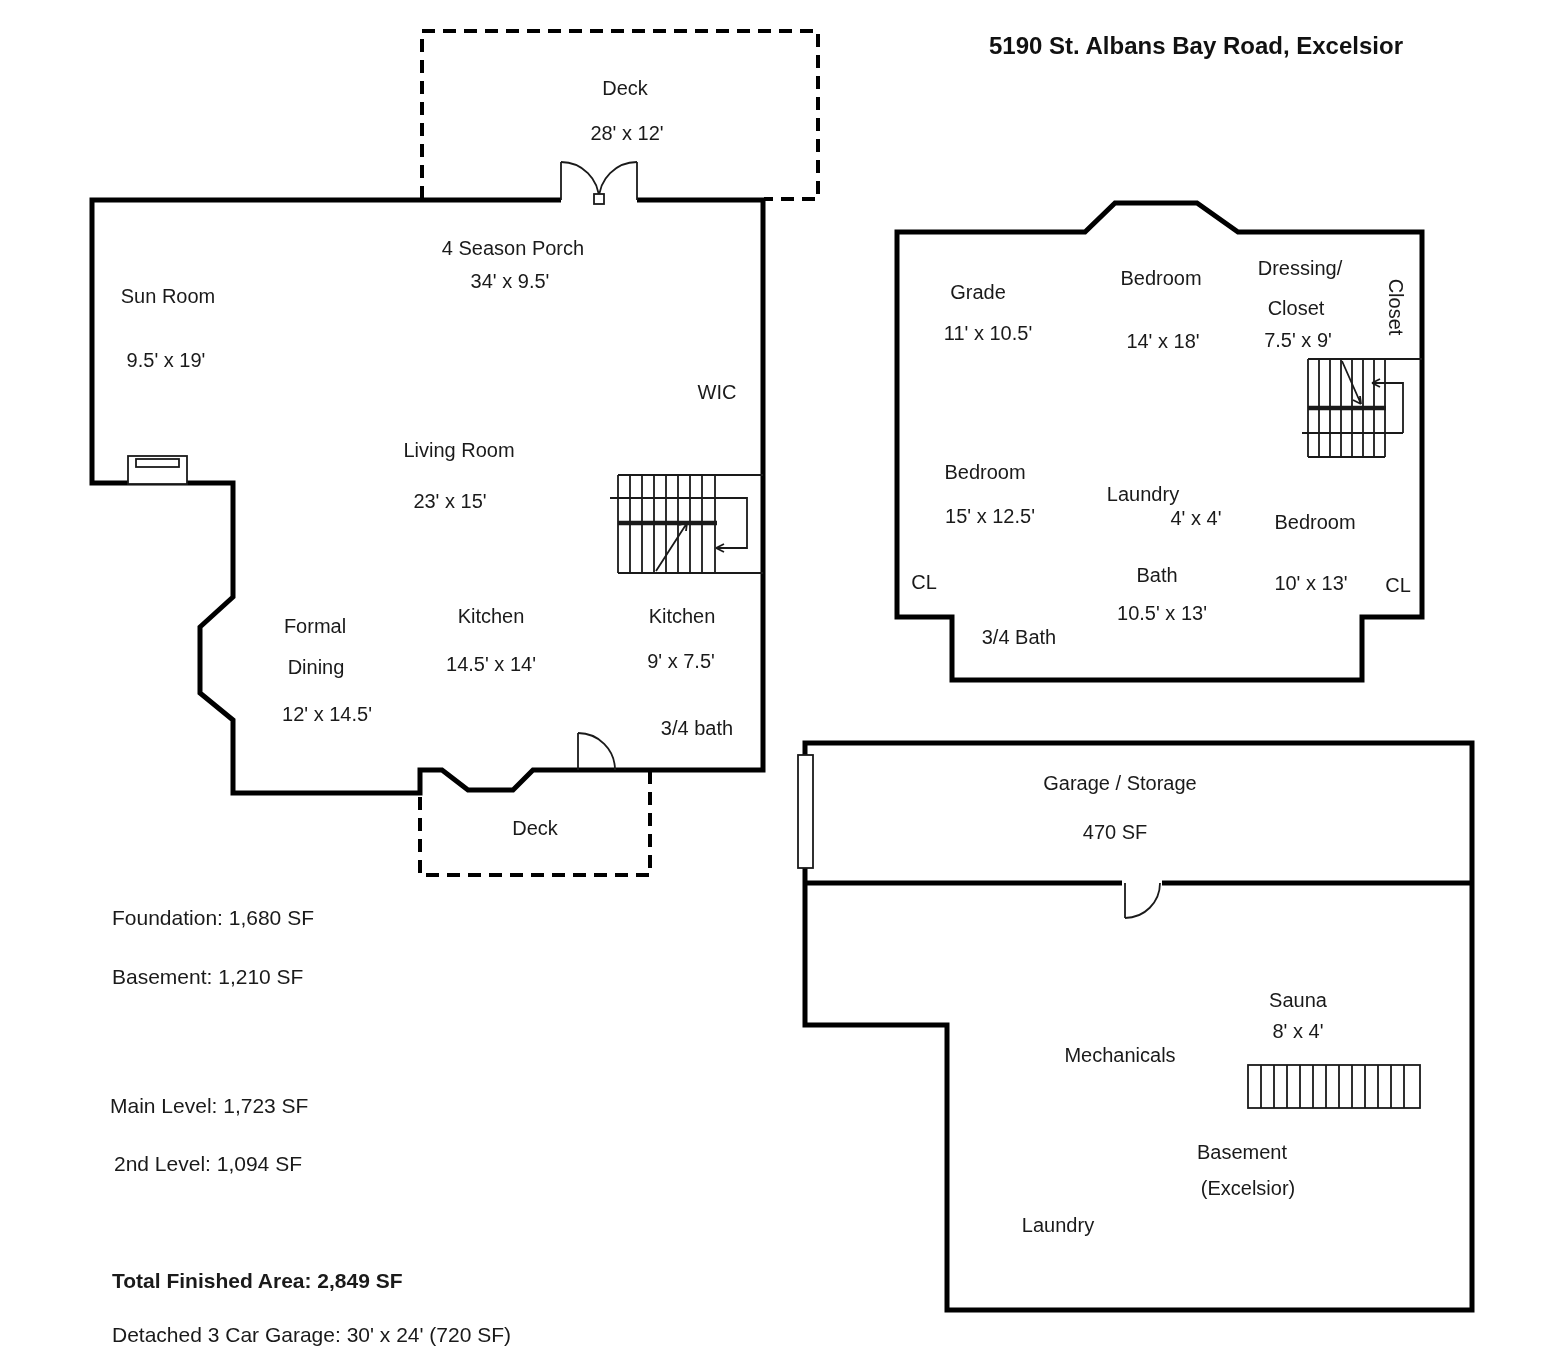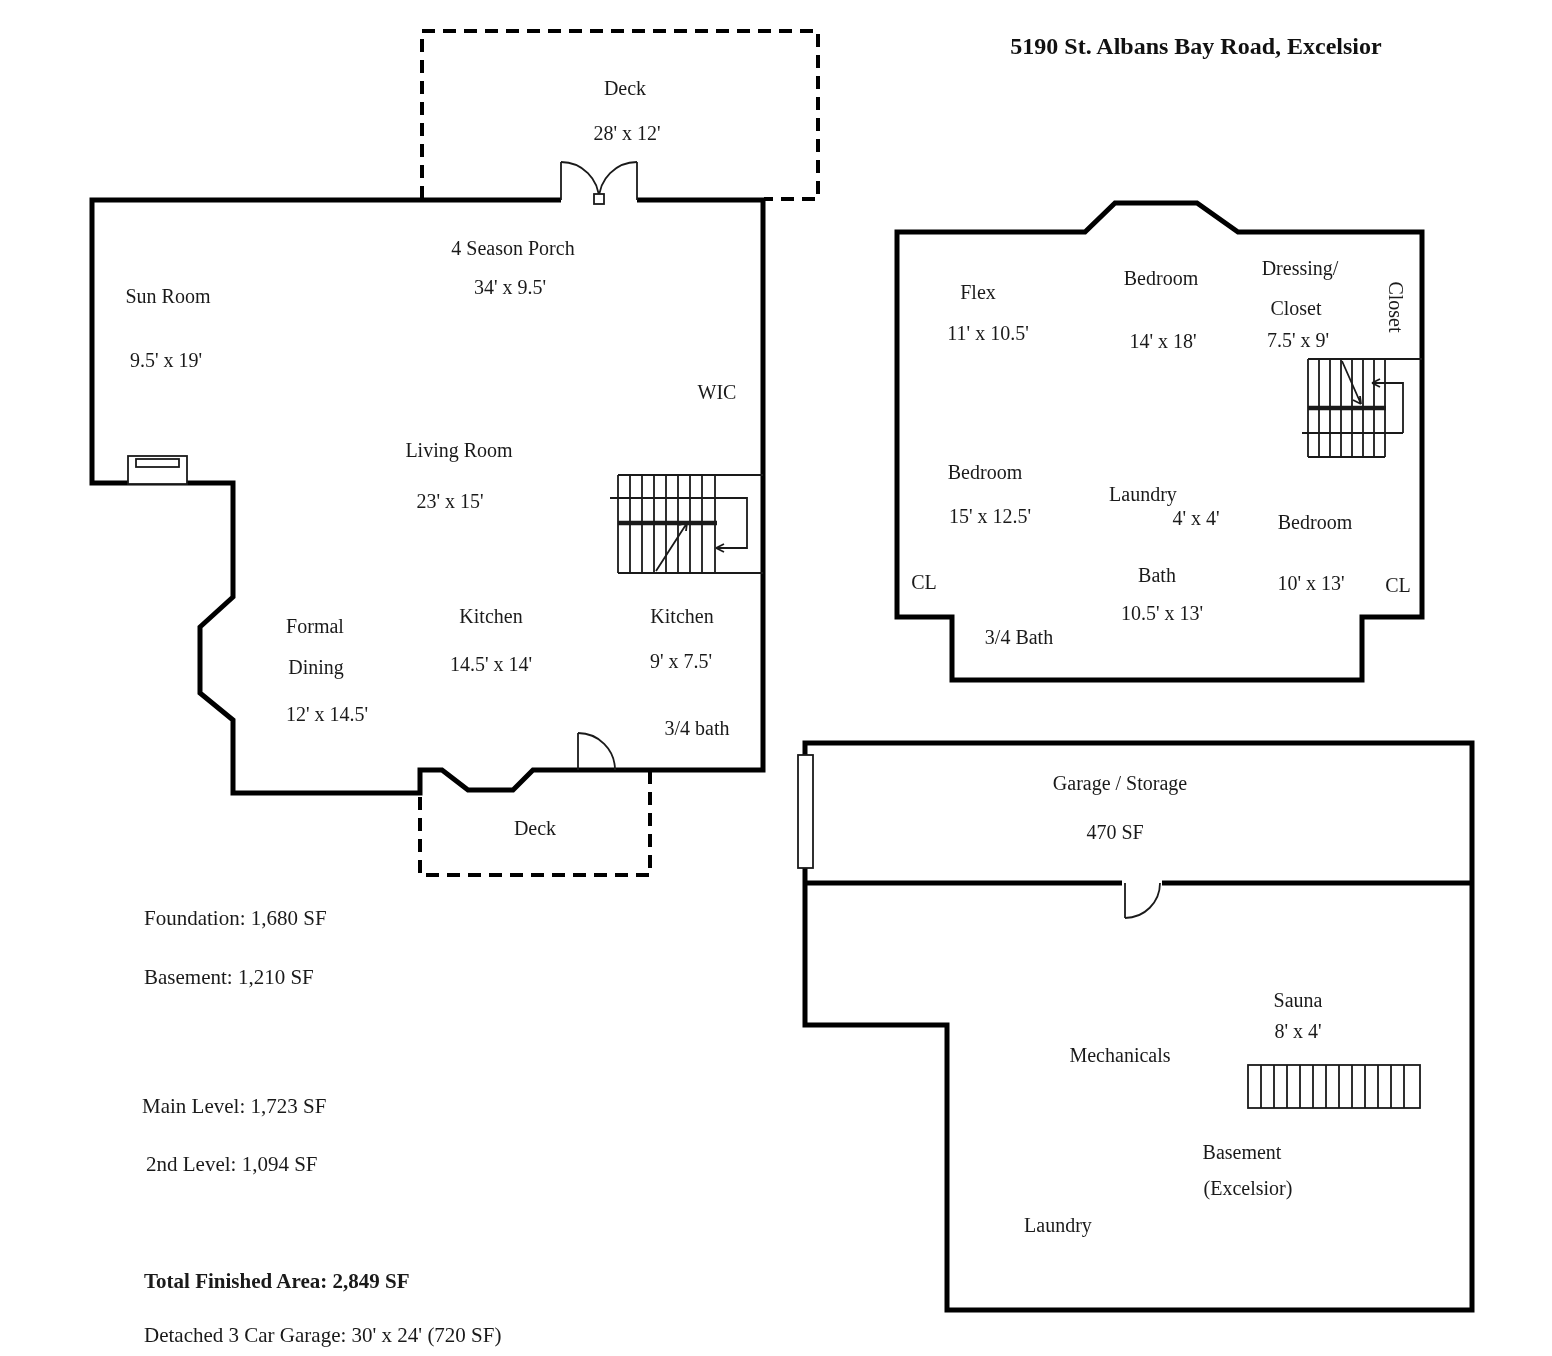--- a/index.html
+++ b/index.html
@@ -1,27 +1,27 @@
 <!DOCTYPE html>
 <html><head>
 <meta charset="utf-8">
 <style>
   html,body{margin:0;padding:0;background:#fff;}
   #canvas{position:relative;width:1552px;height:1356px;background:#ffffff;overflow:hidden;
-          font-family:Liberation Serif, serif;}
+          font-family:Liberation Sans, sans-serif;}
   svg{position:absolute;left:0;top:0;}
   .wall{fill:none;stroke:#000000;stroke-width:5;stroke-linejoin:miter;}
   .thin{fill:none;stroke:#1a1a1a;stroke-width:1.8;}
   .dash{fill:none;stroke:#000000;stroke-width:4;stroke-dasharray:13 8;}
   .lbl{position:absolute;transform:translate(-50%,-50%);font-size:20px;color:#1a1a1a;
        white-space:nowrap;line-height:1.1;}
   .rot{transform:translate(-50%,-50%) rotate(90deg);}
   .title{position:absolute;transform:translate(-50%,-50%);font-size:24px;font-weight:bold;
          color:#111111;white-space:nowrap;}
-  .sum{position:absolute;transform:translateY(-50%);font-size:21px;color:#1a1a1a;white-space:nowrap;margin-left:32px;}
+  .sum{position:absolute;transform:translateY(-50%);font-size:21px;color:#1a1a1a;white-space:nowrap;}
   .bold{font-weight:bold;}
 </style>
 </head>
 <body>
 
 <div id="canvas">
 
   <svg width="1552" height="1356" viewBox="0 0 1552 1356">
 
     <path class="dash" d="M422,199 V31 H818 V199 H764"></path>
@@ -76,37 +76,37 @@
       <rect x="1248" y="1065" width="172" height="43" style="fill:#ffffff"></rect>
       <path d="M1261,1065 V1108 M1274,1065 V1108 M1287,1065 V1108 M1300,1065 V1108 M1313,1065 V1108 M1326,1065 V1108 M1339,1065 V1108 M1352,1065 V1108 M1365,1065 V1108 M1378,1065 V1108 M1391,1065 V1108 M1404,1065 V1108"></path>
     </g>
   </svg>
 
   <div class="title" style="left:1196px;top:46px">5190 St. Albans Bay Road, Excelsior</div>
 
   <div class="lbl" style="left:625px;top:88px">Deck</div>
   <div class="lbl" style="left:627px;top:133px">28' x 12'</div>
   <div class="lbl" style="left:513px;top:248px">4 Season Porch</div>
-  <div class="lbl" style="left:510px;top:287px">34' x 9.5'</div>
+  <div class="lbl" style="left:510px;top:281px">34' x 9.5'</div>
   <div class="lbl" style="left:168px;top:296px">Sun Room</div>
   <div class="lbl" style="left:166px;top:360px">9.5' x 19'</div>
   <div class="lbl" style="left:717px;top:392px">WIC</div>
   <div class="lbl" style="left:459px;top:450px">Living Room</div>
   <div class="lbl" style="left:450px;top:501px">23' x 15'</div>
   <div class="lbl" style="left:491px;top:616px">Kitchen</div>
   <div class="lbl" style="left:491px;top:664px">14.5' x 14'</div>
   <div class="lbl" style="left:682px;top:616px">Kitchen</div>
   <div class="lbl" style="left:681px;top:661px">9' x 7.5'</div>
   <div class="lbl" style="left:315px;top:626px">Formal</div>
   <div class="lbl" style="left:316px;top:667px">Dining</div>
   <div class="lbl" style="left:327px;top:714px">12' x 14.5'</div>
   <div class="lbl" style="left:697px;top:728px">3/4 bath</div>
   <div class="lbl" style="left:535px;top:828px">Deck</div>
 
-  <div class="lbl" style="left:978px;top:292px">Flex</div>
+  <div class="lbl" style="left:978px;top:292px">Grade</div>
   <div class="lbl" style="left:988px;top:333px">11' x 10.5'</div>
   <div class="lbl" style="left:1161px;top:278px">Bedroom</div>
   <div class="lbl" style="left:1163px;top:341px">14' x 18'</div>
   <div class="lbl" style="left:1300px;top:268px">Dressing/</div>
   <div class="lbl" style="left:1296px;top:308px">Closet</div>
   <div class="lbl" style="left:1298px;top:340px">7.5' x 9'</div>
   <div class="lbl rot" style="left:1396px;top:307px">Closet</div>
   <div class="lbl" style="left:985px;top:472px">Bedroom</div>
   <div class="lbl" style="left:990px;top:516px">15' x 12.5'</div>
   <div class="lbl" style="left:1143px;top:494px">Laundry</div>

